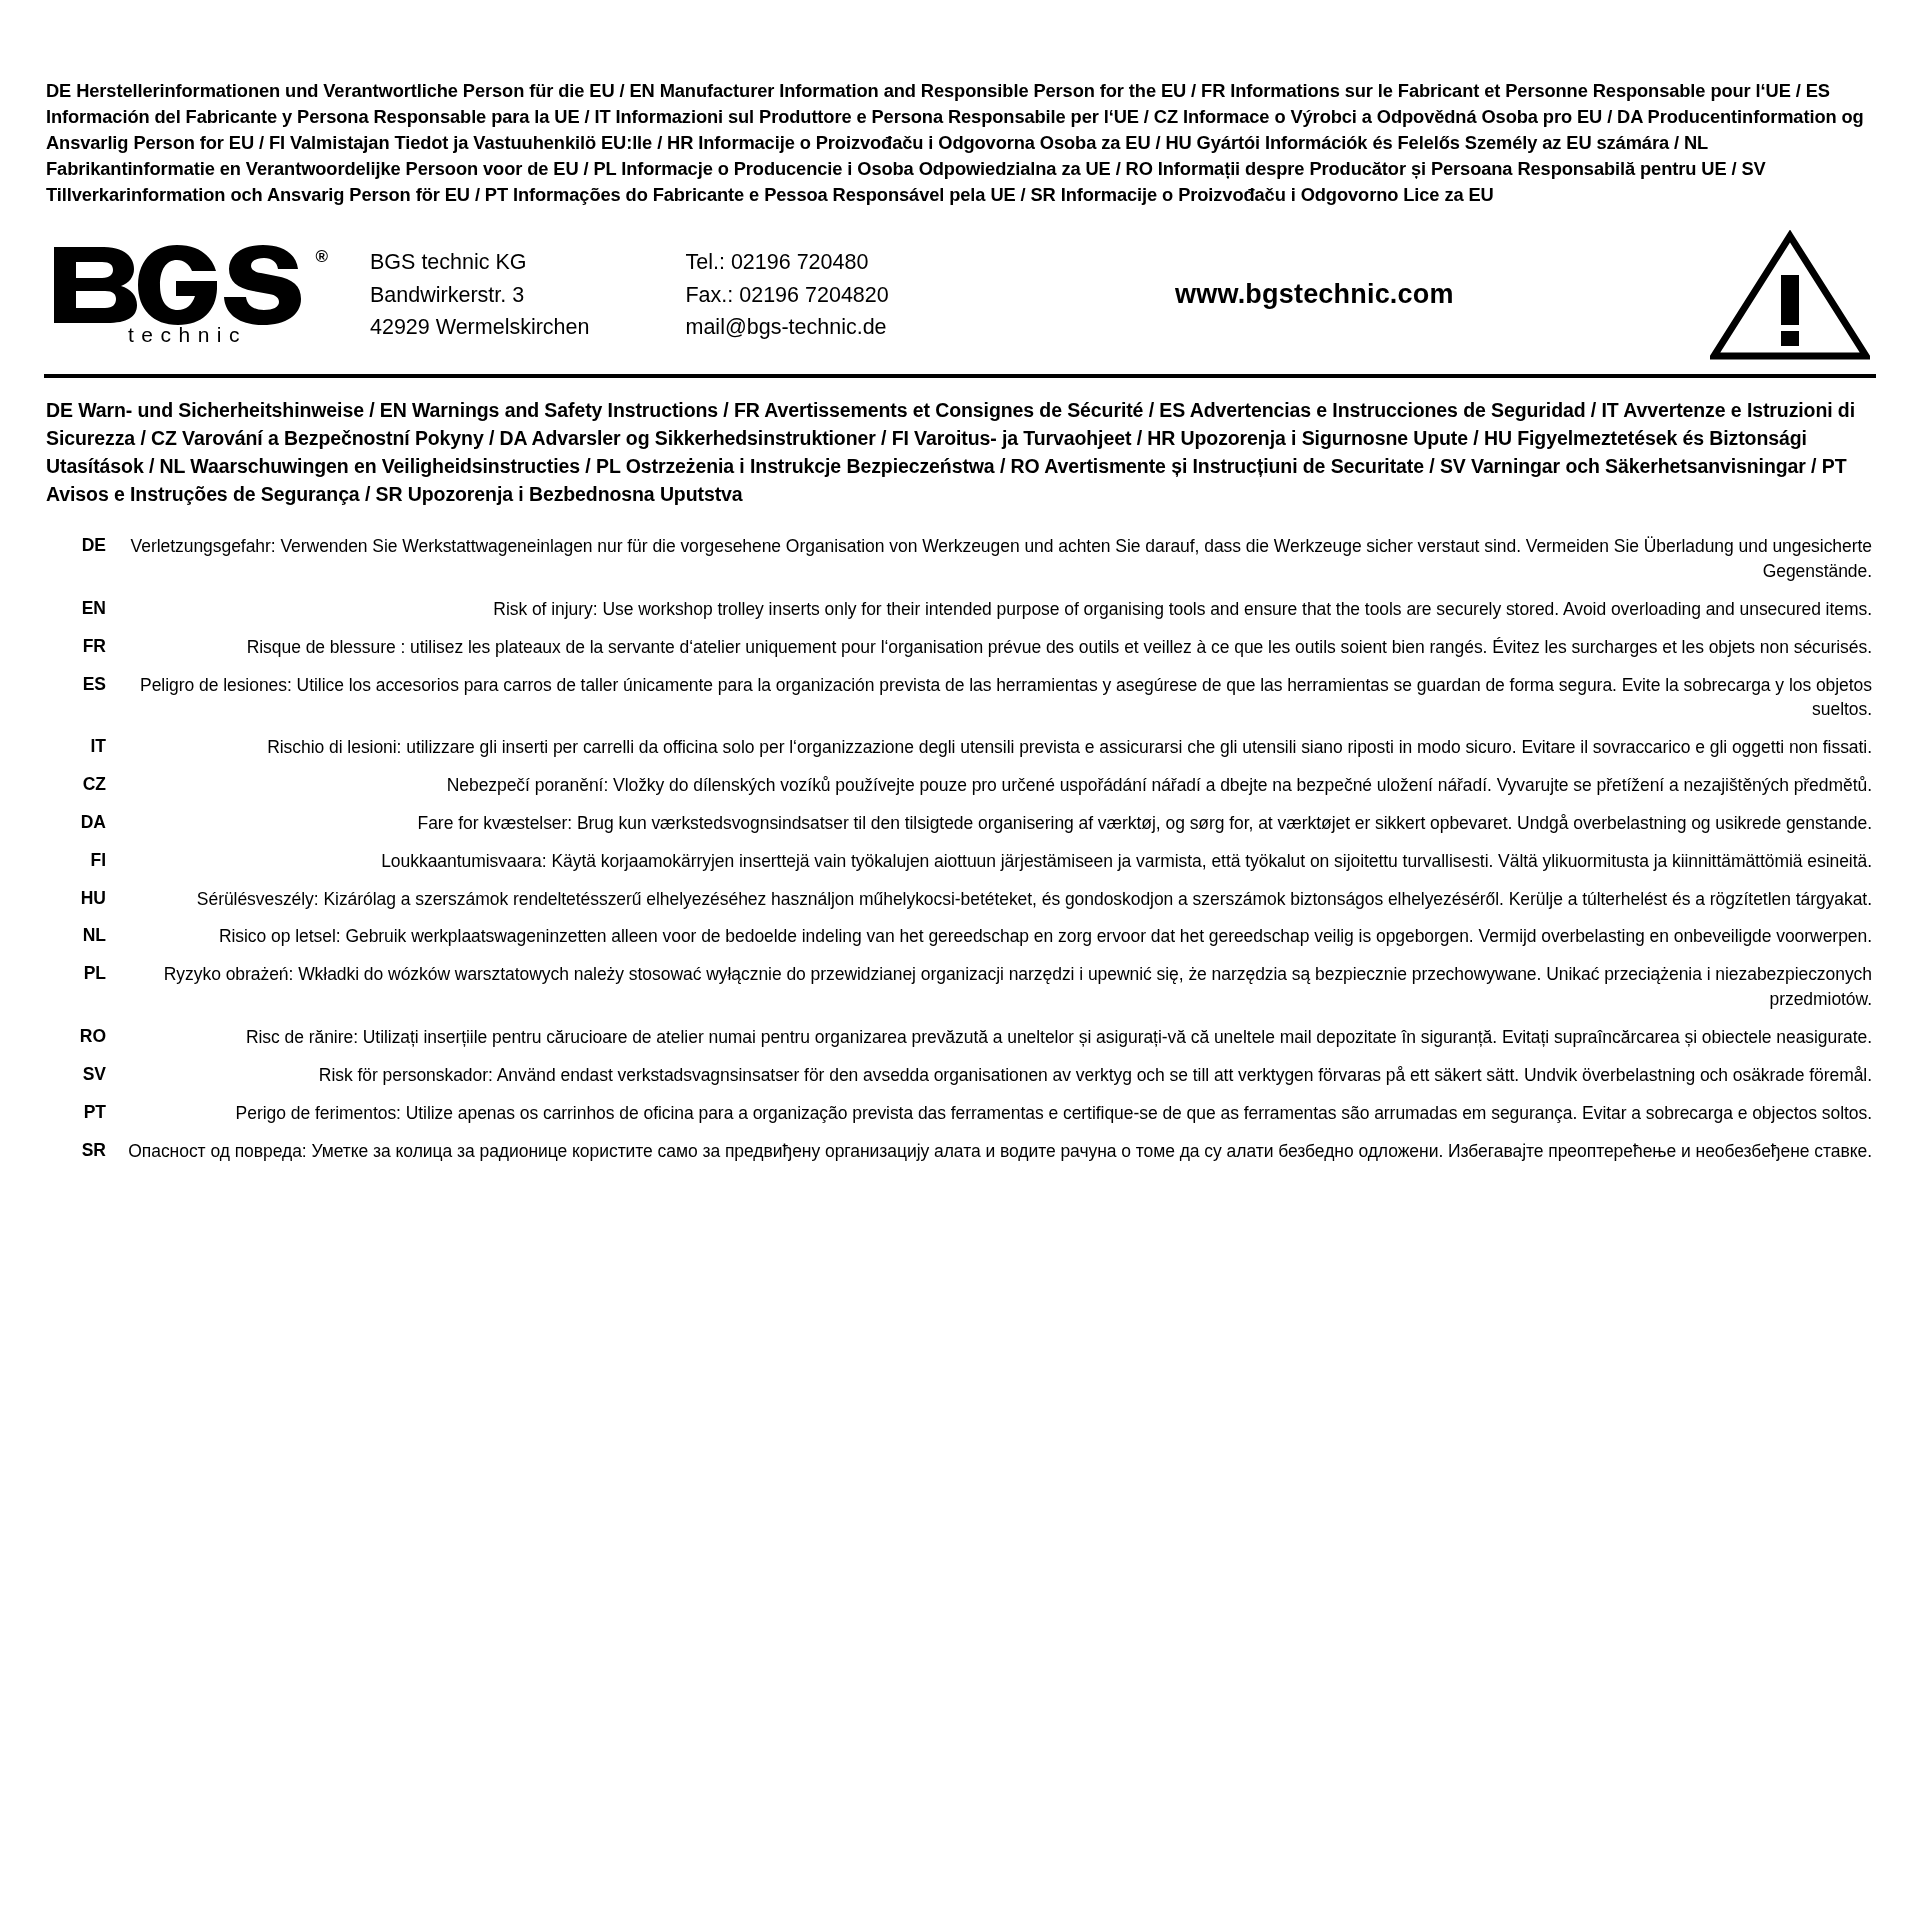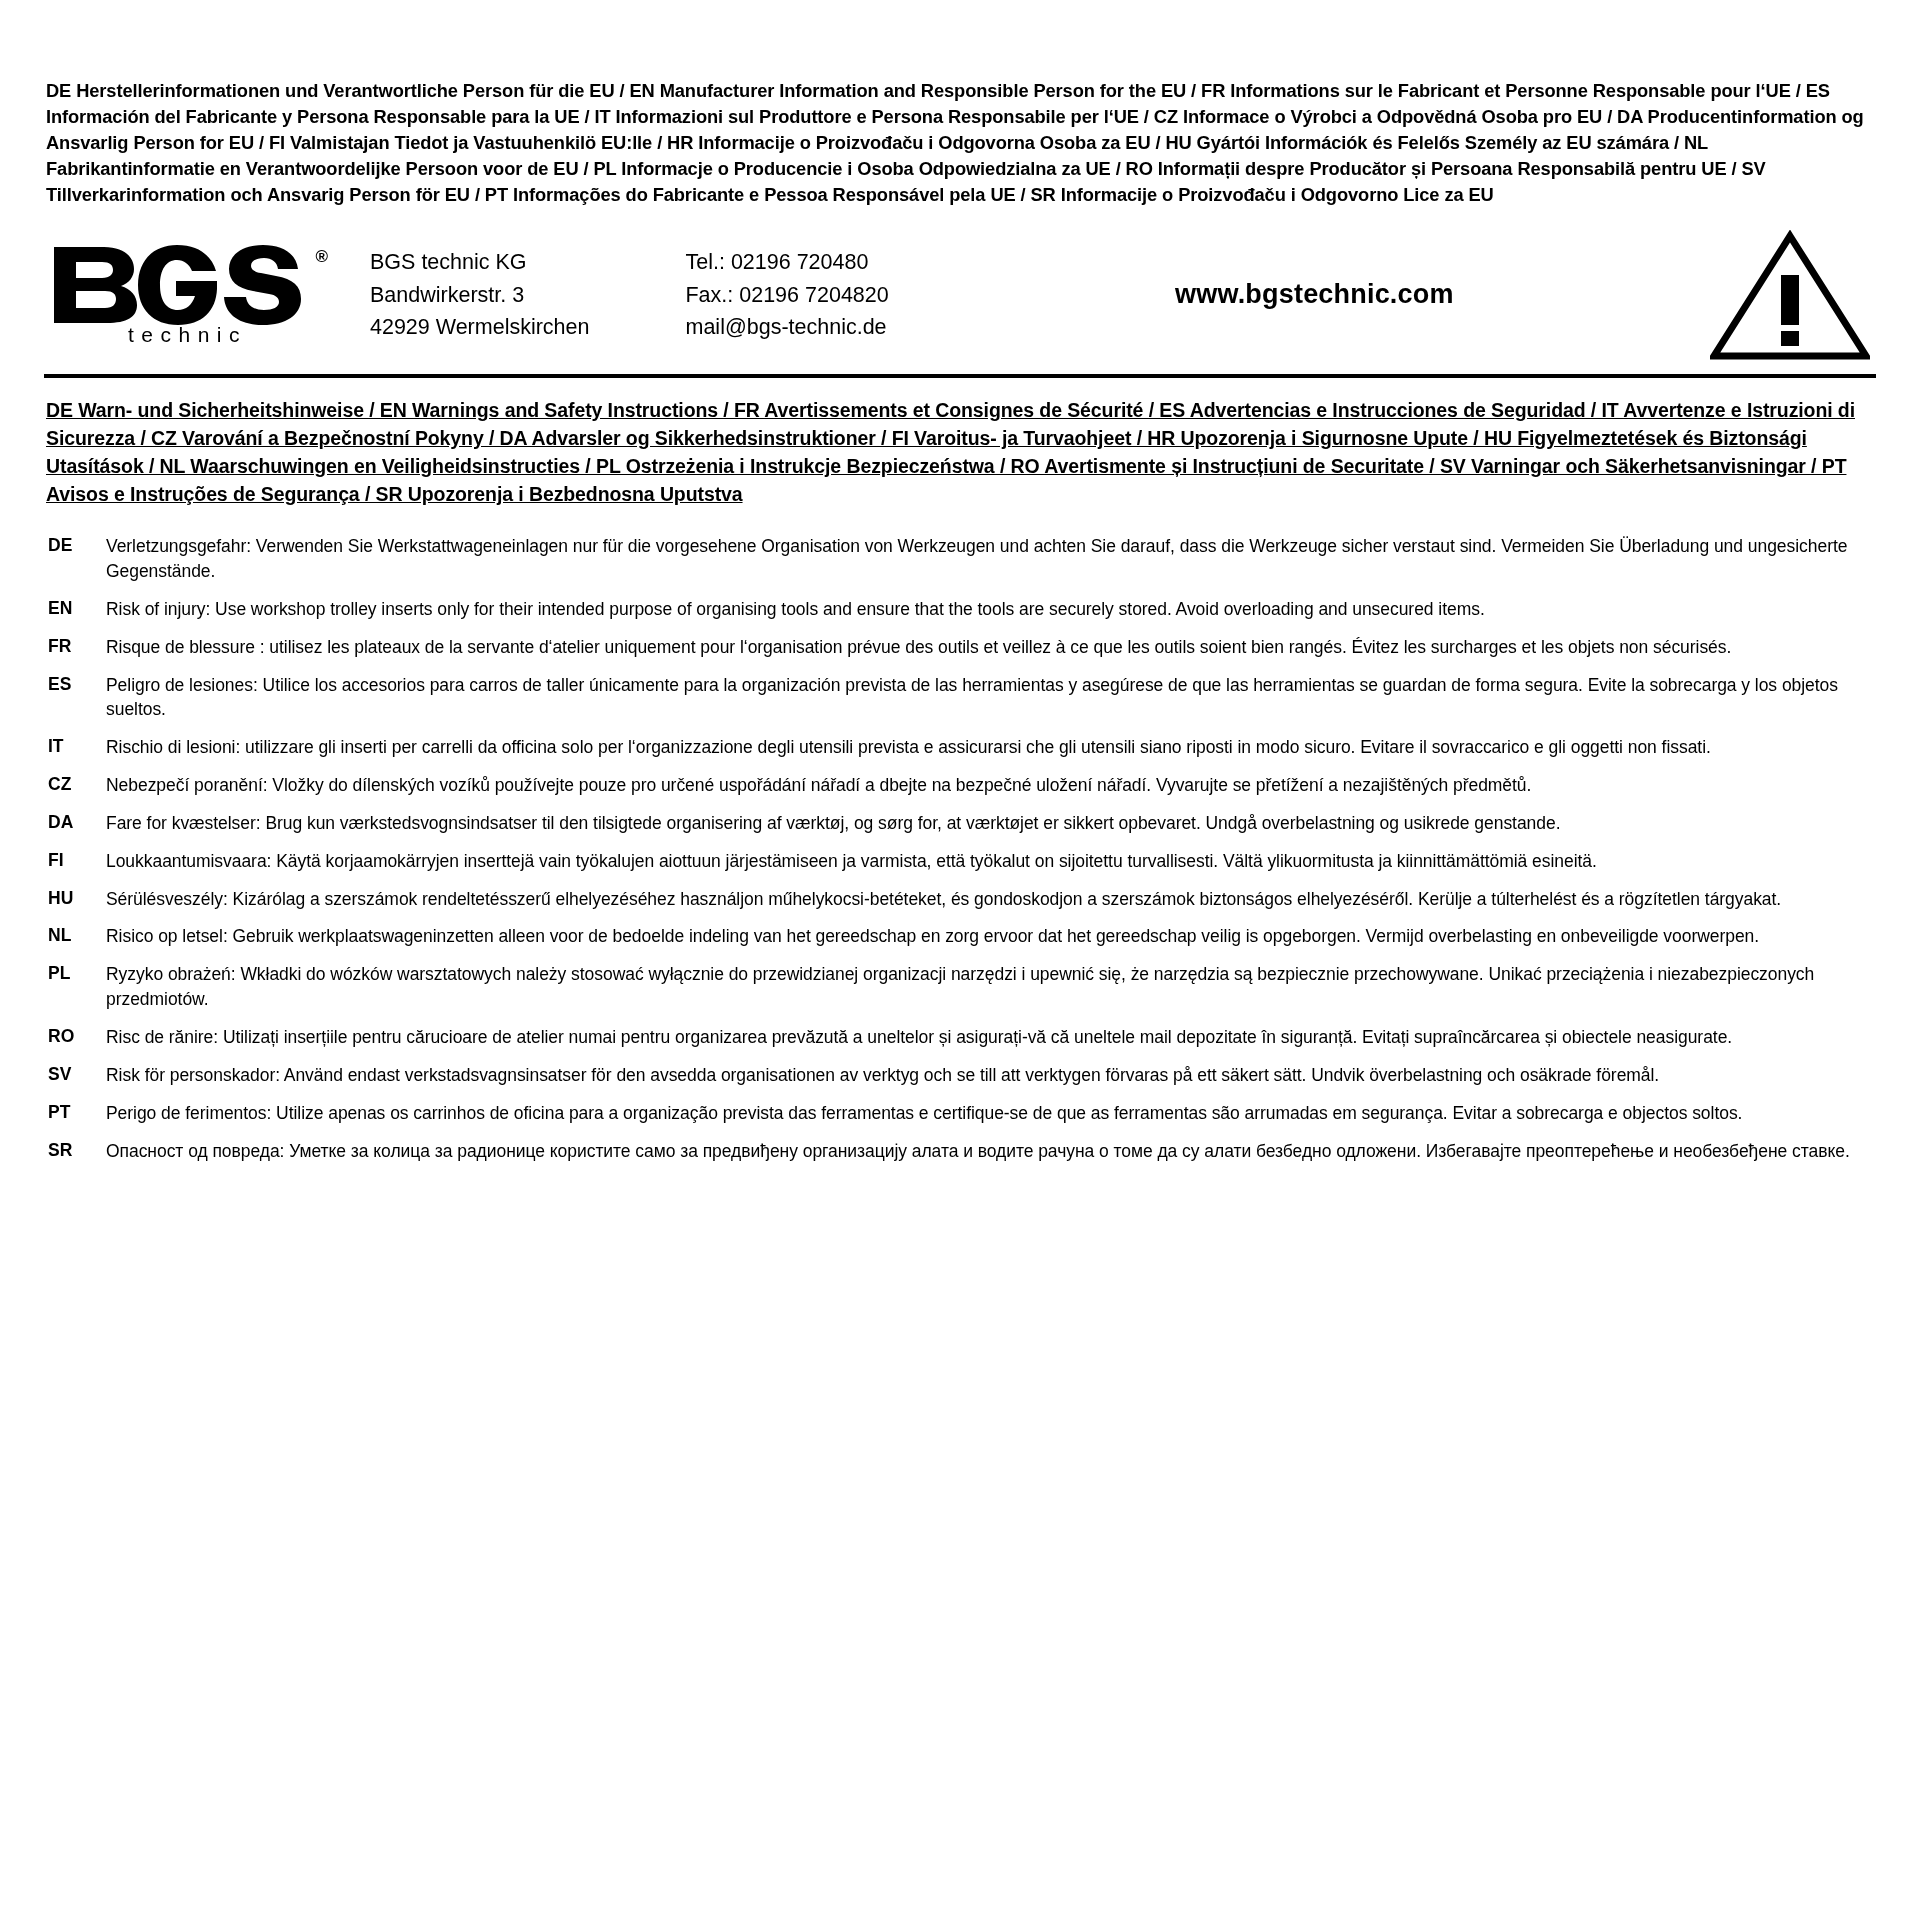--- a/index.html
+++ b/index.html
@@ -94,31 +94,31 @@
     padding-right: 6px;
   }
 
   
   .section-title {
     font-size: 19.5px;
     font-weight: bold;
     line-height: 1.44;
     letter-spacing: -0.1px;
     margin: 18px 2px 26px 2px;
-    text-decoration: underline;
   }
 
   
   .rows {
     padding: 0 4px 0 4px;
   }
   .row {
     display: flex;
     align-items: flex-start;
     margin-bottom: 13px;
+    text-align: right;
   }
   .row-code {
     flex: 0 0 58px;
     font-size: 17.5px;
     font-weight: bold;
     padding-top: 1px;
   }
   .row-text {
     flex: 1 1 auto;
     font-size: 17.5px;

